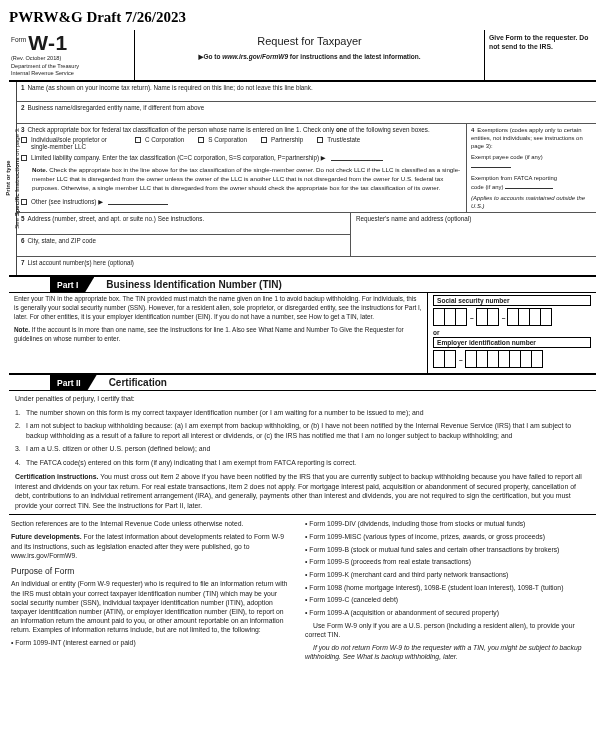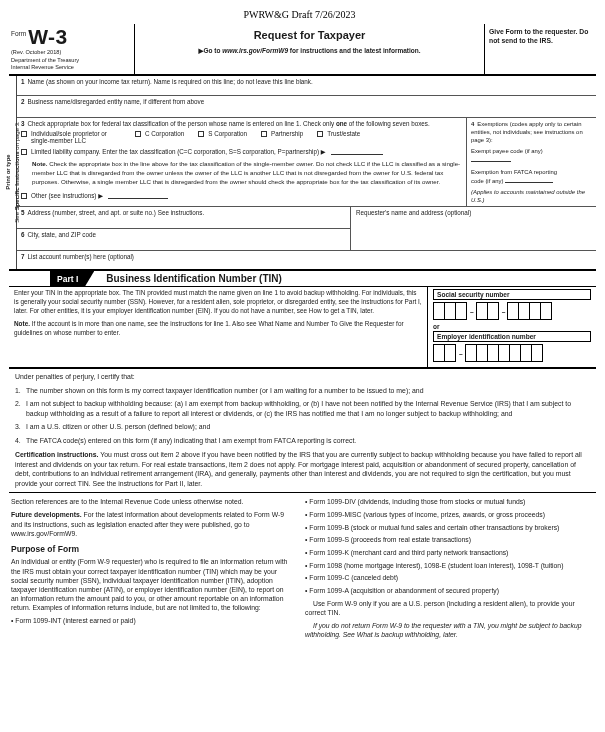--- a/index.html
+++ b/index.html
@@ -3,31 +3,31 @@
 <meta charset="utf-8">
 <style>
   * { margin:0; padding:0; box-sizing:border-box; }
   html,body { background:#e8e8e8; }
   .page {
     position:relative; width:605px; height:732px; background:#fff;
     font-family:"Liberation Sans", sans-serif; color:#1a1a1a;
     padding:6px 9px 0 9px; overflow:hidden;
   }
   .draft {
-    font-family:"Liberation Serif", serif; font-weight:normal; font-size:10px;
-    text-align:center; padding:3px 6px 4px 0; color:#000;
+    font-family:"Liberation Serif", serif; font-weight:bold; font-size:15px;
+    text-align:left; padding:3px 6px 4px 0; color:#000;
   }
   
   .hdr { display:flex; border-bottom:2px solid #000; }
   .hdr-left { width:126px; padding:1px 3px 2px 2px; border-right:1.5px solid #000; }
   .form-word { font-size:6.5px; vertical-align:8px; }
   .w9 { font-size:21px; font-weight:bold; letter-spacing:0.5px; margin-left:2px; }
   .hdr-small { font-size:5.6px; line-height:1.35; }
   .hdr-center { flex:1; text-align:center; padding:5px 8px 2px; }
-  .title { font-size:11px; font-weight:bold; line-height:1.25; }
+  .title { font-size:11px; font-weight:normal; line-height:1.25; }
   .goto { font-size:6.5px; font-weight:bold; margin-top:4px; }
   .goto .url { font-style:italic; }
   .hdr-right { width:112px; border-left:1.5px solid #000; padding:3px 4px; font-weight:bold; font-size:6.8px; line-height:1.35; }
   
   .form-body { display:flex; border-bottom:2px solid #000; }
   .side-strip { position:relative; width:24px; border-right:1px solid #444; }
   .side-text {
     position:absolute; top:50%; left:50%;
     transform:translate(-50%,-50%) rotate(-90deg);
     width:212px; text-align:center; font-size:6px; line-height:1.5; white-space:nowrap;
@@ -85,37 +85,37 @@
   .sign-row { display:flex; border-bottom:2px solid #000; padding:2px 0; }
   .sign-cell { width:54px; padding:1px 4px; font-size:11px; font-weight:bold; line-height:1.15; border-right:1px solid #000; }
   .sig-label { padding:4px 0 0 6px; font-size:6.4px; font-weight:bold; line-height:1.35; }
   .sig-field { flex:1; height:24px; }
   .date-label { width:178px; padding-top:13px; font-size:6.6px; font-weight:bold; }
   
   .instr { display:flex; padding:4px 2px 0 2px; font-size:6.8px; line-height:1.35; }
   .col-l { width:290px; padding-right:8px; }
   .col-r { flex:1; padding-left:4px; }
   .gi-title { font-size:9.5px; font-weight:bold; margin-bottom:2px; }
-  .pof-title { font-size:8.5px; font-weight:bold; margin:6px 0 2px; }
+  .pof-title { font-size:8.5px; font-weight:normal; margin:6px 0 2px; }
   .instr p { margin-bottom:4px; }
   .bullet { margin-bottom:3.5px; }
   .indent { text-indent:8px; }
   .ital { font-style:italic; }
   b.inline { font-weight:bold; }
 </style>
 </head>
 <body>
 
 <div class="page">
 
   <div class="draft">PWRW&amp;G Draft 7/26/2023</div>
 
   <div class="hdr">
     <div class="hdr-left">
-      <div><span class="form-word">Form</span><span class="w9">W-3</span></div>
+      <div><span class="form-word">Form</span><span class="w9">W-1</span></div>
       <div class="hdr-small">(Rev. October 2018)</div>
       <div class="hdr-small">Department of the Treasury</div>
       <div class="hdr-small">Internal Revenue Service</div>
     </div>
     <div class="hdr-center">
       <div class="title">
         <span>Request for Taxpayer</span><br>
       </div>
       <div class="goto"><span>▶</span><span>Go to </span><span class="url">www.irs.gov/FormW9</span><span> for instructions and the latest information.</span></div>
     </div>
@@ -251,20 +251,24 @@
           <span class="tin-cell"></span>
           <span class="tin-cell"></span>
           <span class="tin-cell"></span>
           <span class="tin-cell"></span>
           <span class="tin-cell"></span>
           <span class="tin-cell"></span>
       </div>
     </div>
   </div>
 
+  <div class="part-hdr">
+    <span class="part-badge">Part II</span>
+    <span class="part-title">Certification</span>
+  </div>
   <div class="p2-body">
     <div>Under penalties of perjury, I certify that:</div>
     <div class="cert-item">
         <span class="num">1.</span>
         <span>The number shown on this form is my correct taxpayer identification number (or I am waiting for a number to be issued to me); and</span>
       </div>
     <div class="cert-item">
         <span class="num">2.</span>
         <span>I am not subject to backup withholding because: (a) I am exempt from backup withholding, or (b) I have not been notified by the Internal Revenue Service (IRS) that I am subject to backup withholding as a result of a failure to report all interest or dividends, or (c) the IRS has notified me that I am no longer subject to backup withholding; and</span>
       </div>

